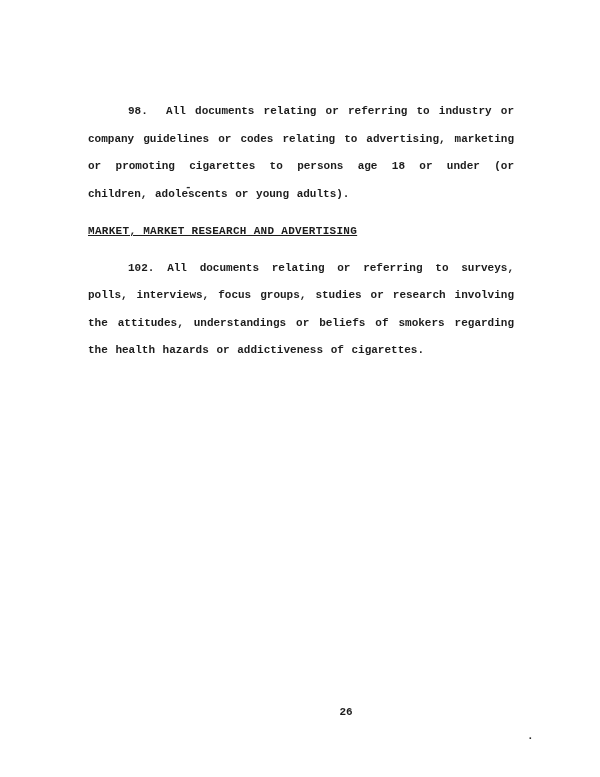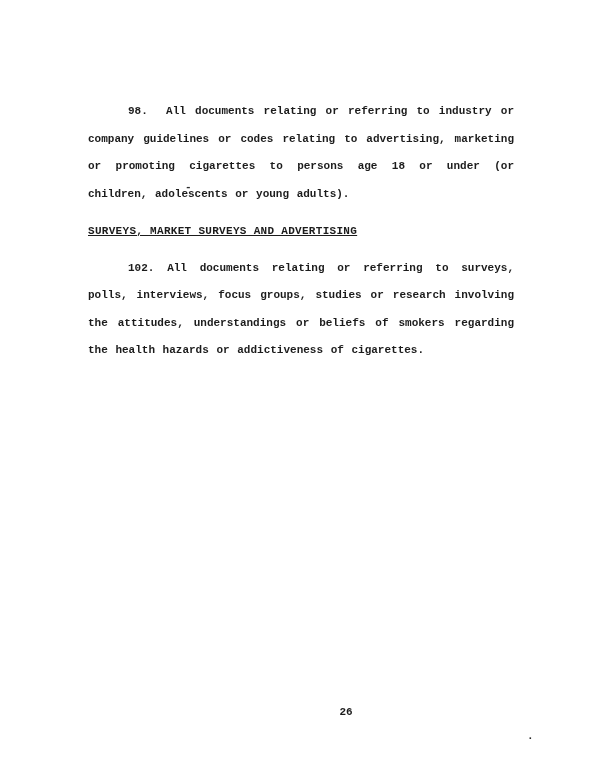--- a/index.html
+++ b/index.html
@@ -72,21 +72,21 @@
 
 <div class="page">
 
   <div class="text-block">
 
     <p class="para"><span>98.</span>&nbsp;&nbsp;<span>All documents relating or referring to industry or company guidelines or codes relating to advertising, marketing or promoting cigarettes to persons age 18 or under (or children, adolescents or young adults).</span></p>
 
 
 
 
-    <h2 class="section-heading">SURVEYS, MARKET SURVEYS AND ADVERTISING</h2>
+    <h2 class="section-heading">MARKET, MARKET RESEARCH AND ADVERTISING</h2>
 
     <p class="para"><span>102.</span>&nbsp;<span>All documents relating or referring to surveys, polls, interviews, focus groups, studies or research involving the attitudes, understandings or beliefs of smokers regarding the health hazards or addictiveness of cigarettes.</span></p>
 
 
   </div>
 
   <span class="speck-dash">-</span>
 
   <div class="page-number">26</div>
 

